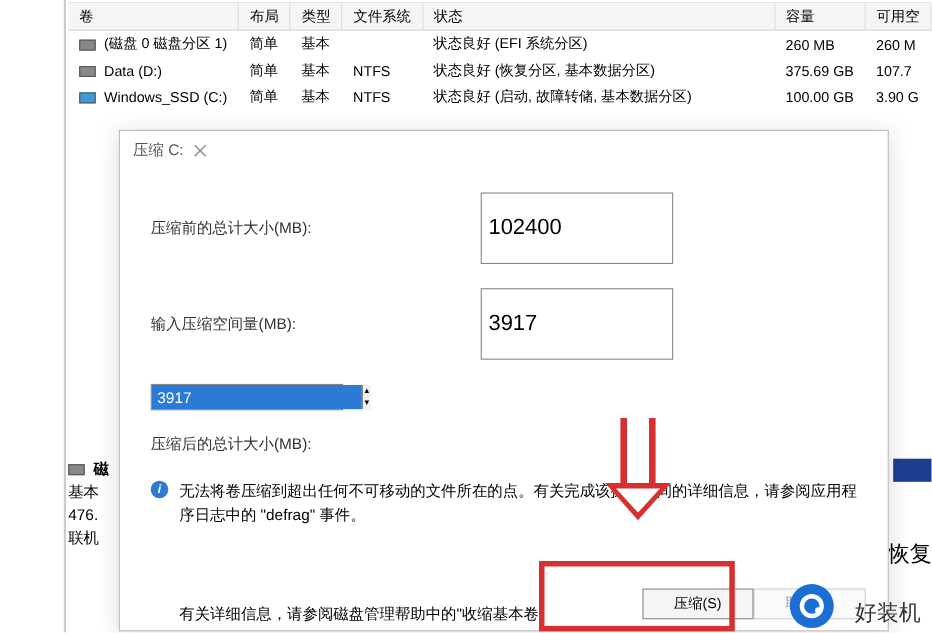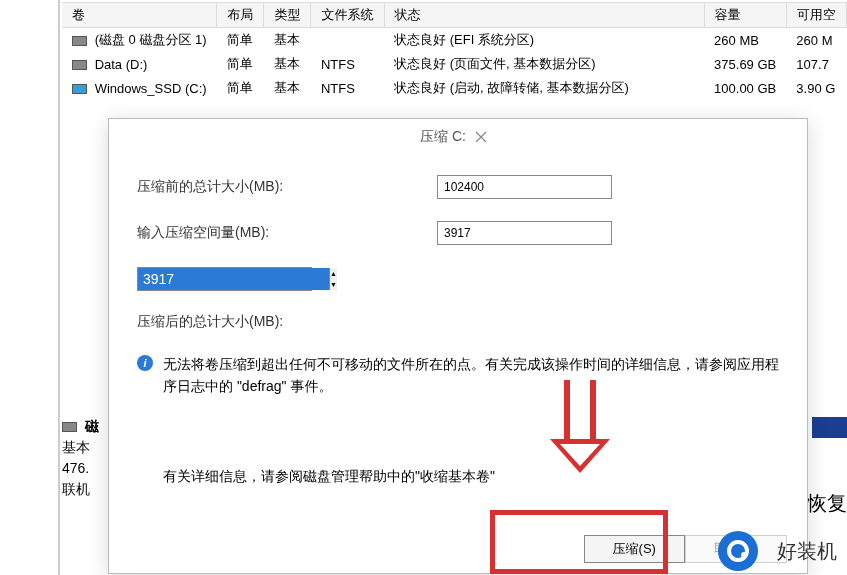--- a/index.html
+++ b/index.html
@@ -60,21 +60,21 @@
   top: 118px;
   width: 700px;
   height: 456px;
   background: #fff;
   border: 1px solid #bbb;
   box-shadow: 0 4px 20px rgba(0,0,0,0.15);
 }
 .dialog-title-bar {
   display: flex;
   align-items: center;
-  justify-content: center;
+  justify-content: flex-start;
   padding: 8px 12px;
   font-size: 14px;
   color: #555;
 }
 .close-btn {
   width: 30px;
   height: 20px;
   display: flex;
   align-items: center;
   justify-content: center;
@@ -89,24 +89,24 @@
   align-items: center;
   margin-bottom: 22px;
 }
 .form-label {
   flex: 0 0 300px;
   font-size: 14px;
   color: #333;
 }
 .value-box {
   width: 175px;
-  padding: 4px 6px;
+  padding: 20px 6px;
   border: 1px solid #888;
   background: #fff;
-  font-size: 12px;
+  font-size: 20px;
 }
 .spinner-input {
   display: flex;
   width: 175px;
   border: 1px solid #888;
 }
 .spinner-input input {
   flex: 1;
   border: none;
   padding: 3px 5px;
@@ -243,21 +243,21 @@
   height: 21px;
   background: #1b3e90;
 }
 
 
 .watermark {
   position: absolute;
   right: 10px;
   bottom: 4px;
   display: flex;
-  align-items: center;
+  align-items: flex-end;
   gap: 19px;
 }
 .wm-logo {
   width: 40px;
   height: 40px;
   border-radius: 50%;
   background: #1b6fd4;
   display: flex;
   align-items: center;
   justify-content: center;
@@ -317,21 +317,21 @@
           <td></td>
           <td>状态良好 (EFI 系统分区)</td>
           <td>260 MB</td>
           <td>260 M</td>
         </tr>
         <tr>
           <td><span class="disk-icon"></span> <span>Data (D:)</span></td>
           <td>简单</td>
           <td>基本</td>
           <td>NTFS</td>
-          <td>状态良好 (页面文件, 基本数据分区)</td>
+          <td>状态良好 (恢复分区, 基本数据分区)</td>
           <td>375.69 GB</td>
           <td>107.7</td>
         </tr>
         <tr>
           <td><span class="disk-icon blue"></span> <span>Windows_SSD (C:)</span></td>
           <td>简单</td>
           <td>基本</td>
           <td>NTFS</td>
           <td>状态良好 (启动, 故障转储, 基本数据分区)</td>
           <td>100.00 GB</td>

